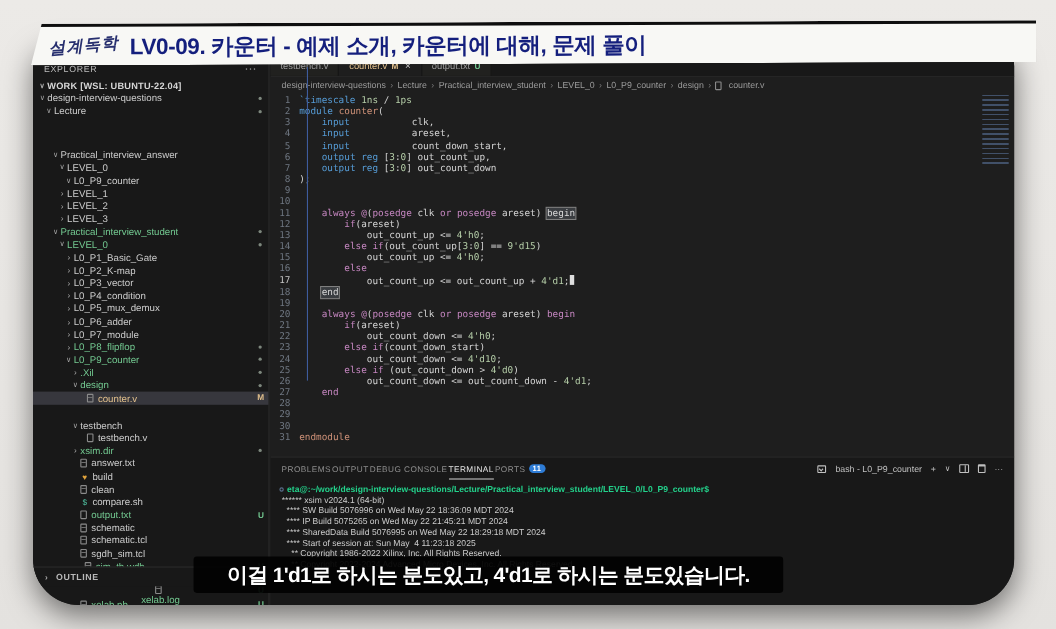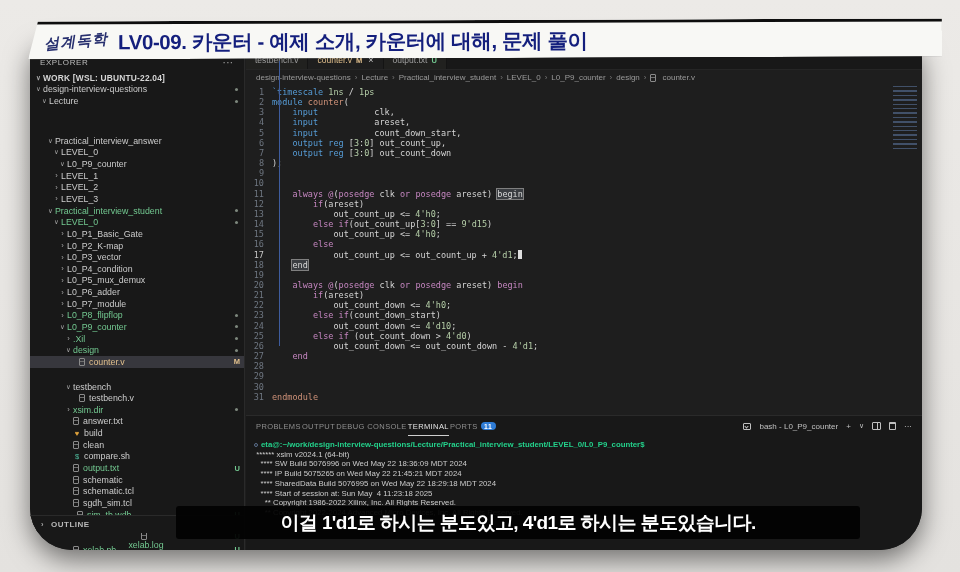--- a/index.html
+++ b/index.html
@@ -81,21 +81,21 @@
   .cmd-dot{flex:none;width:4px;height:4px;border:1px solid #5b708d;border-radius:50%;margin-right:3px}
   .prompt{color:#23d18b;font-weight:bold}
 
   
   .banner{position:absolute;left:28px;top:20px;width:914px;height:38px;background:#f8f8f5;
           border-top:3px solid #0e0e0e;box-shadow:0 3px 6px rgba(0,0,0,.38);display:flex;align-items:center;
           transform:rotate(-.2deg);z-index:50;clip-path:polygon(10px 0,100% 0,100% 100%,0 100%)}
   .logo{font-family:"DejaVu Serif",serif;font-weight:bold;font-style:italic;color:#28306f;font-size:15px;
         margin:0 10px 0 16px;transform:rotate(-5deg);letter-spacing:1px}
   .btitle{color:#141f7d;font-size:20.5px;font-weight:bold;letter-spacing:-.4px}
-  .subtitle{position:absolute;left:176px;top:506px;width:684px;height:33px;background:rgba(2,2,2,.94);
+  .subtitle{position:absolute;left:176px;top:506px;width:536px;height:33px;background:rgba(2,2,2,.94);
             border-radius:3px;display:flex;align-items:center;justify-content:center;z-index:60;
             color:#ffffff;font-size:19px;font-weight:bold;letter-spacing:-.6px;white-space:nowrap}
 </style>
 </head>
 <body>
 
 <div class="card">
 
   <div class="sidebar">
     <div class="sb-head">

